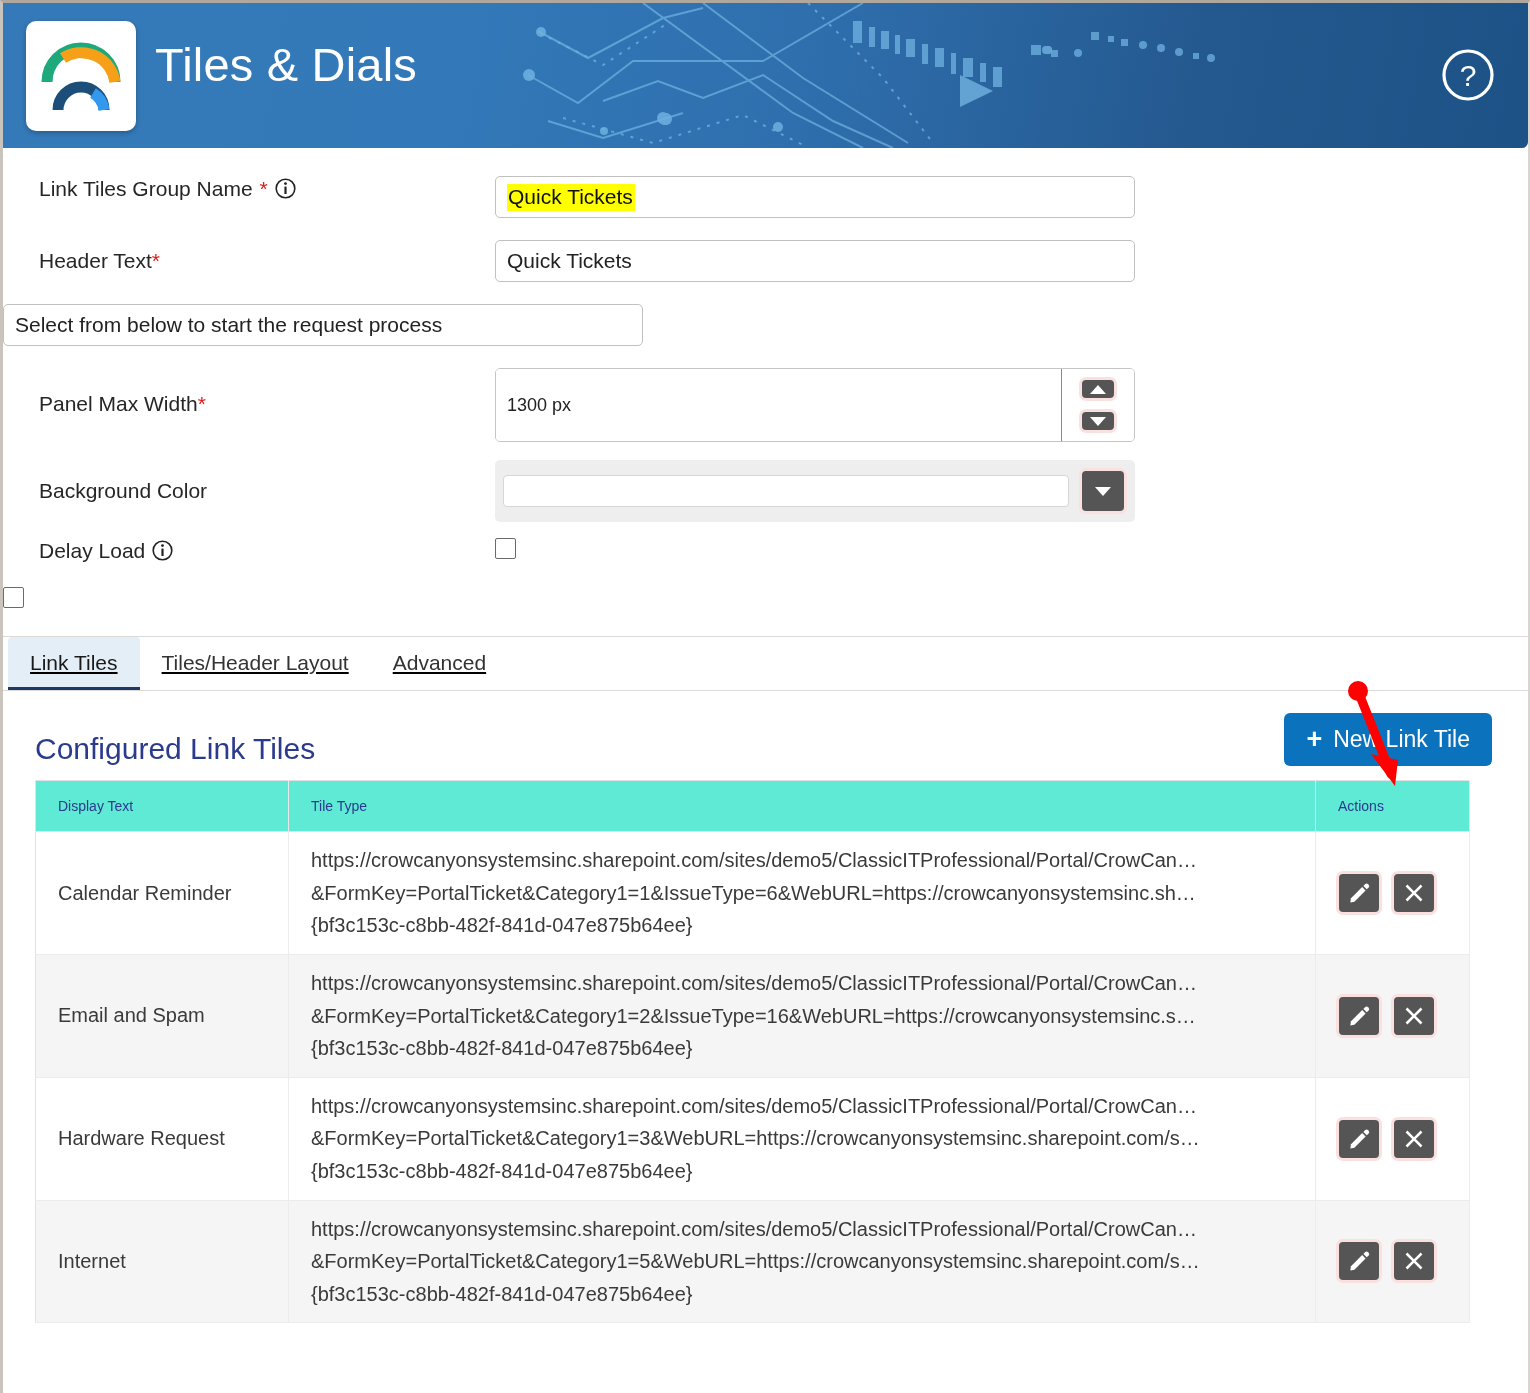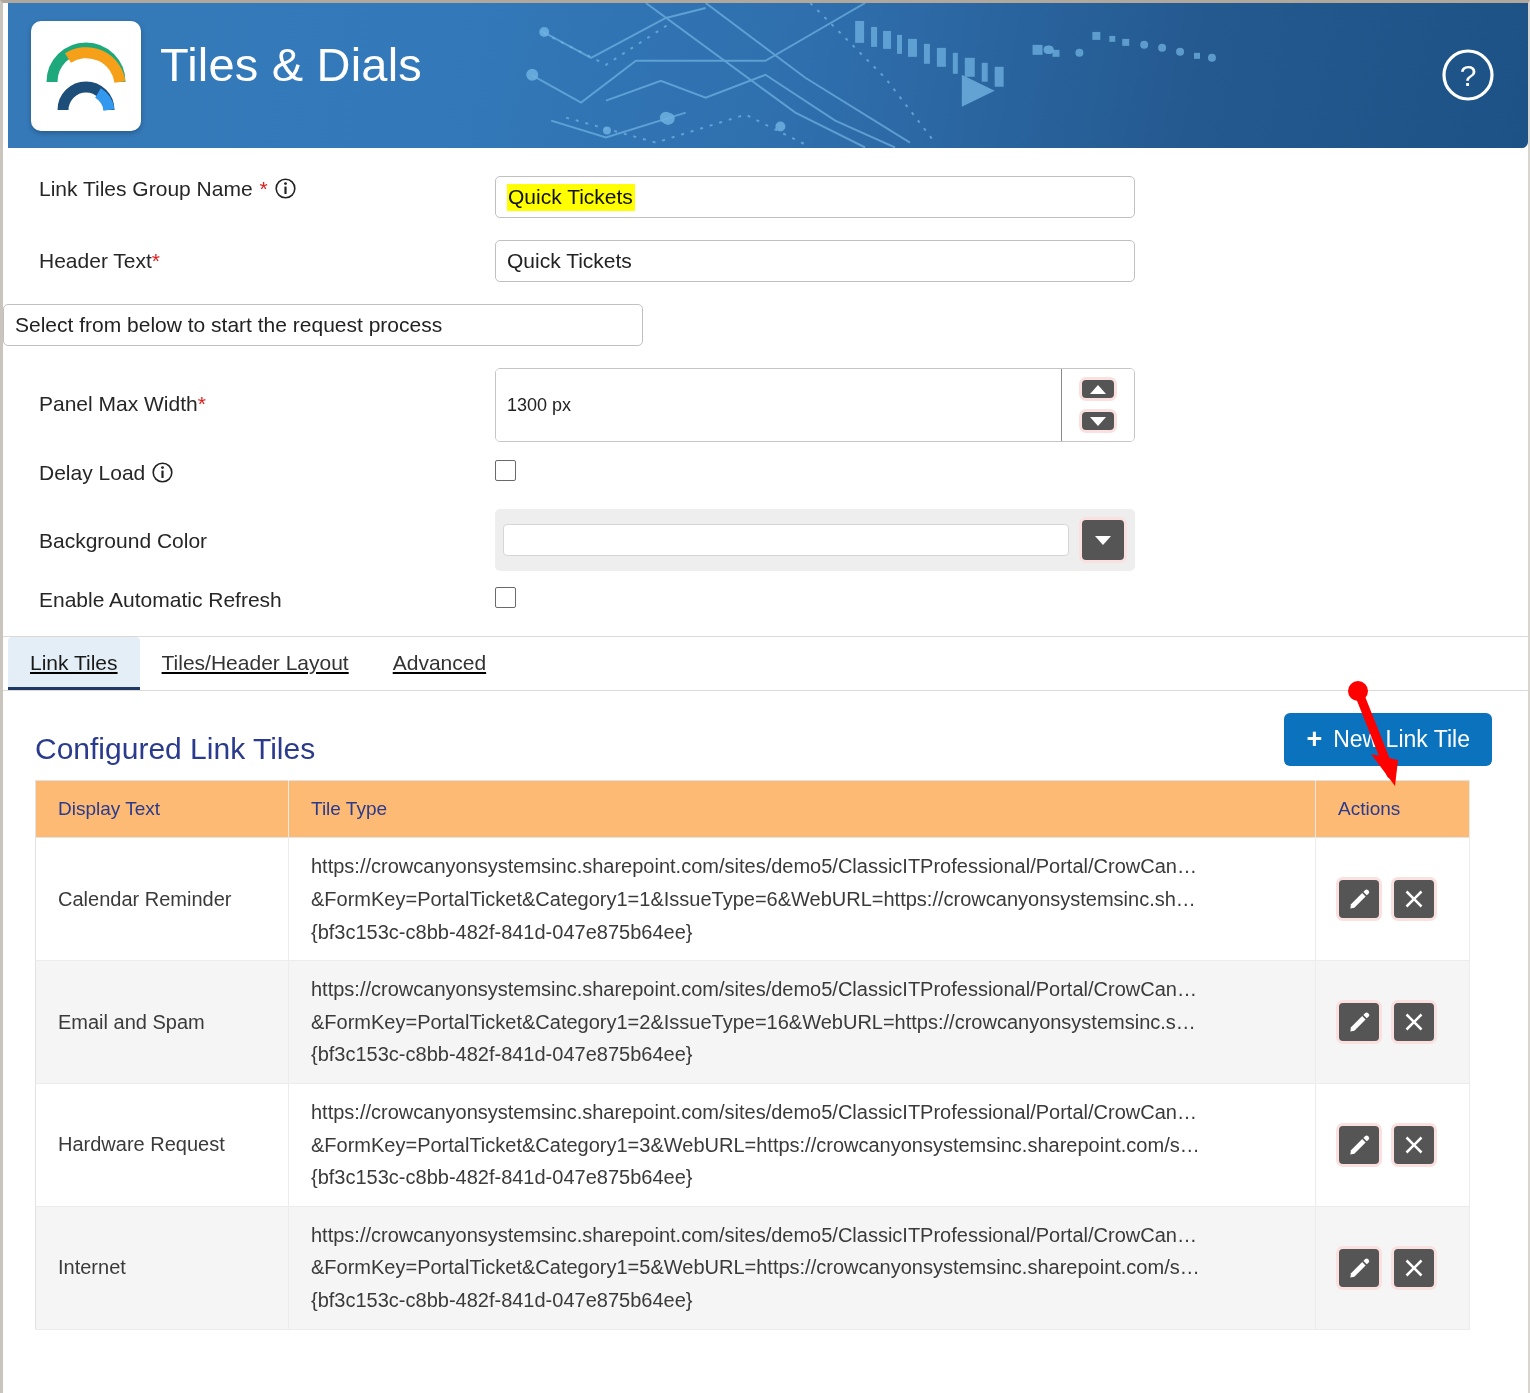--- a/index.html
+++ b/index.html
@@ -16,21 +16,20 @@
     background: #ffffff;
     border-top: 3px solid #b0a89c;
     border-left: 3px solid #c9c4bc;
     border-right: 2px solid #d8d4ce;
   }
 
   
   .banner {
     position: relative;
     height: 145px;
-    margin-left: 5px;
     background: linear-gradient(100deg, #3579b8 0%, #3379b9 28%, #2f6fae 52%, #24598f 78%, #1d5287 100%);
     border-bottom-right-radius: 6px;
     overflow: hidden;
   }
   .banner-art { position: absolute; inset: 0; opacity: 0.85; }
   .logo-box {
     position: absolute;
     left: 23px; top: 18px;
     width: 110px; height: 110px;
     background: #ffffff;
@@ -257,23 +256,23 @@
   }
   .plus { font-size: 27px; line-height: 1; font-weight: bold; }
 
   table.tiles {
     width: 1434px;
     border-collapse: collapse;
     table-layout: fixed;
     border: 1px solid #e2e2e2;
   }
   table.tiles th {
-    background: #fdba74;
+    background: #5eead4;
     color: #2a3a8c;
-    font-size: 19px;
+    font-size: 14px;
     font-weight: normal;
     text-align: left;
     padding: 17px 0 17px 22px;
     border-right: 1px solid #e8e8e8;
     border-bottom: 1px solid #e4e4e4;
   }
   table.tiles td {
     font-size: 20px;
     color: #3a3a3a;
     padding: 12px 0 12px 22px;
@@ -450,52 +449,49 @@
             <div class="sq-btn">
               <span class="tri-up"></span>
             </div>
             <div class="sq-btn">
               <span class="tri-down"></span>
             </div>
           </div>
         </div>
       </div>
 
+      <div class="form-row" style="margin-bottom:16px;">
+        <div class="form-label" style="height:62px;">
+          <span>Background Color</span>
+        </div>
+        <div class="color-group">
+          <input class="color-input" type="text" value="" style="">
+          <div class="color-btn">
+            <span class="tri-down"></span>
+          </div>
+        </div>
+      </div>
+
       <div class="form-row" style="margin-bottom:24px;">
         <div class="form-label">
           <span>Delay Load</span>
           <span class="info-icon">
             <svg width="21" height="21" viewBox="0 0 21 21">
               <circle cx="10.5" cy="10.5" r="9.3" fill="none" stroke="#222" stroke-width="1.6"></circle>
               <circle cx="10.5" cy="5.6" r="1.4" fill="#222"></circle>
               <rect x="9.4" y="8.4" width="2.2" height="7.6" rx="0.6" fill="#222"></rect>
             </svg>
           </span>
         </div>
         <div>
           <input class="chk" type="checkbox" style="">
         </div>
       </div>
 
-      <div class="form-row" style="margin-bottom:16px;">
-        <div class="form-label" style="height:62px;">
-          <span>Background Color</span>
-        </div>
-        <div class="color-group">
-          <input class="color-input" type="text" value="" style="">
-          <div class="color-btn">
-            <span class="tri-down"></span>
-          </div>
-        </div>
-      </div>
-
       <div class="form-row">
-        <div class="form-label">
-          <span>Enable Automatic Refresh</span>
-        </div>
         <div>
           <input class="chk" type="checkbox" style="">
         </div>
       </div>
     </div>
 
     <div class="tabs-sep"></div>
     <div class="tabs">
       <div class="tab active">Link Tiles</div>
       <div class="tab">Tiles/Header Layout</div>

